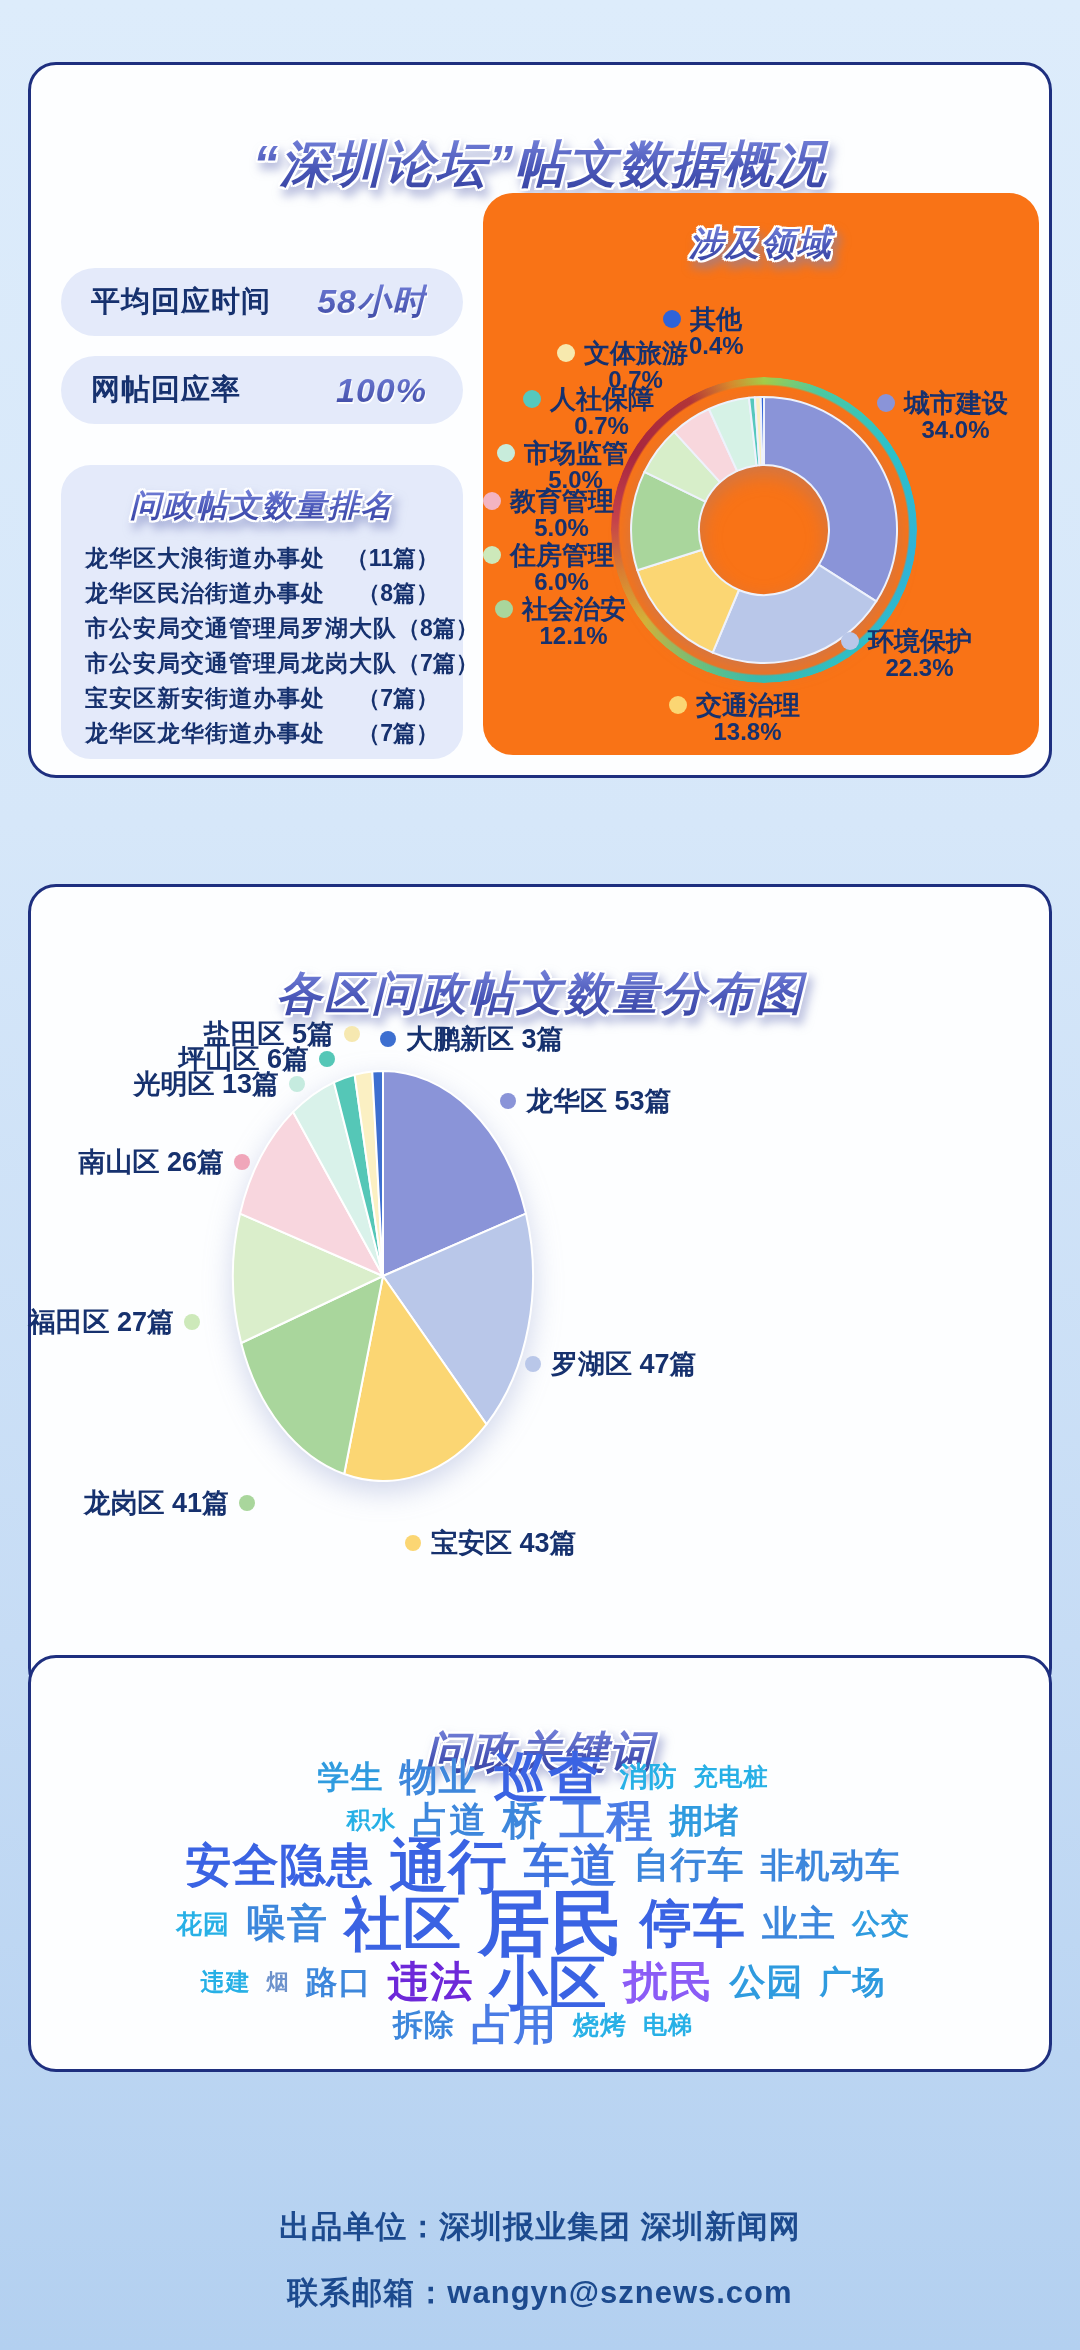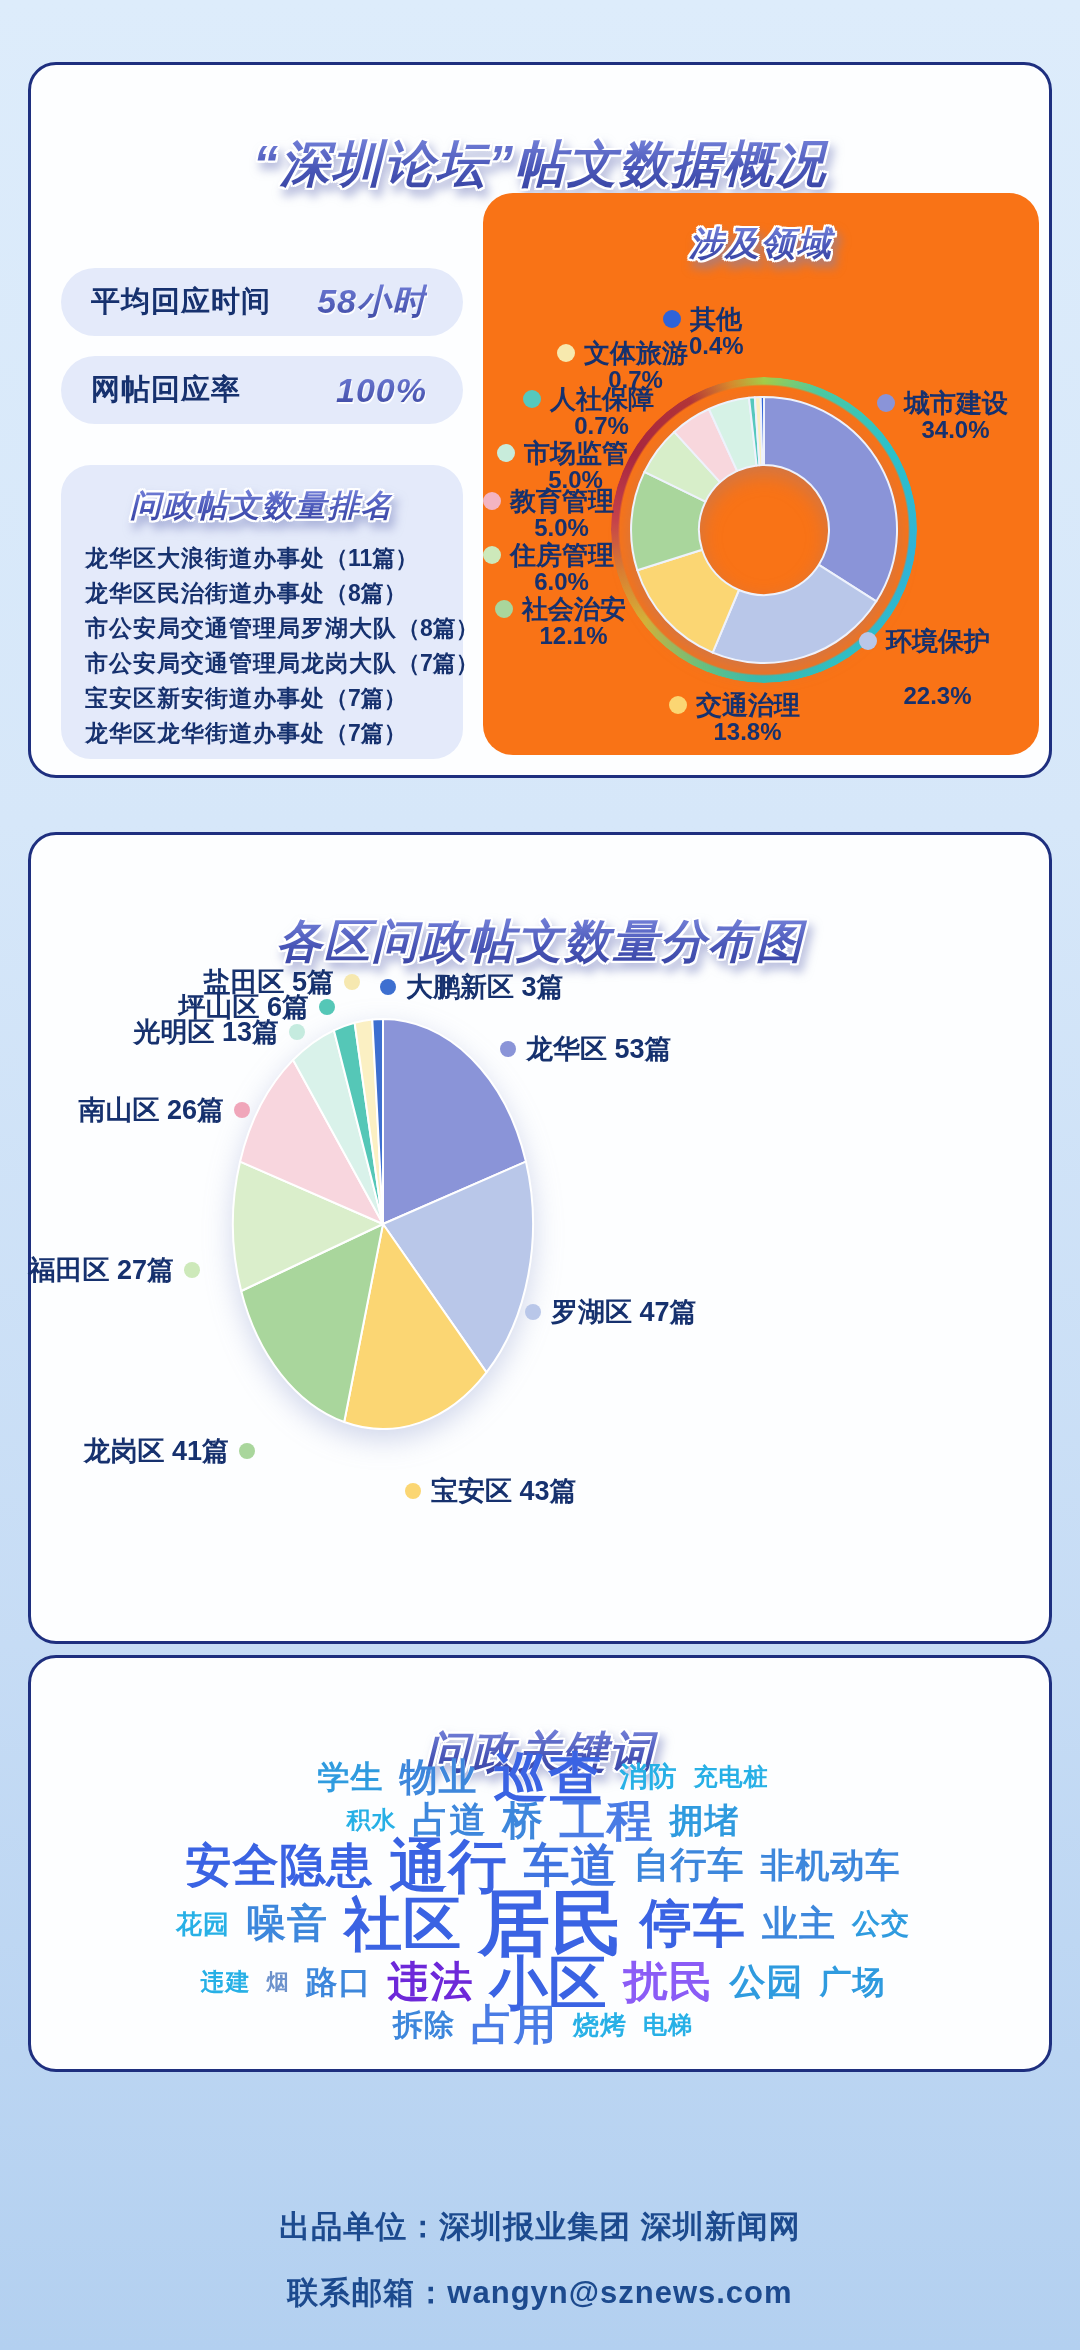--- a/index.html
+++ b/index.html
@@ -38,21 +38,21 @@
   }
   #pill-1{top:113px;} #pill-2{top:203px;} #pill-3{top:291px;}
   #rank-box{
     position:absolute;left:30px;top:400px;width:402px;height:294px;
     background:#e4eafa;border-radius:30px;box-sizing:border-box;padding:20px 22px 0;
   }
   #rank-title{
     position:static;display:block;font-size:31px;margin:0 auto 14px;
   }
   .rank-item{
-    display:flex;align-items:baseline;
+    display:flex;justify-content:space-between;align-items:baseline;
     font-size:23px;font-weight:700;color:#16316e;line-height:35px;padding:0 2px;
     white-space:nowrap;
   }
   .rank-name{letter-spacing:1px;}
   
   #domain-panel{
     position:absolute;left:452px;top:128px;width:556px;height:562px;
     background:#f97316;border-radius:30px;
   }
   #domain-title{top:28px;font-size:34px;}
@@ -67,21 +67,21 @@
   }
   #donut-svg{position:absolute;left:0;top:0;filter:drop-shadow(0 8px 10px rgba(110,125,190,.3));}
   .dlabel{
     position:absolute;display:flex;flex-direction:column;white-space:nowrap;
     font-size:26px;line-height:28px;font-weight:700;color:#16316e;
   }
   .dlabel .drow{display:flex;align-items:center;gap:9px;}
   .dot{width:18px;height:18px;border-radius:50%;flex:0 0 auto;}
   .dlabel .pct{font-size:24px;line-height:25px;font-weight:700;align-self:center;padding-left:26px;}
   
-  #card-district{top:832px;height:812px;}
+  #card-district{top:884px;height:812px;}
   #district-title{top:38px;font-size:46px;}
   #pie-svg{position:absolute;left:0;top:0;filter:drop-shadow(0 10px 14px rgba(110,125,190,.3));}
   .plabel{
     position:absolute;display:flex;align-items:center;gap:10px;white-space:nowrap;
     font-size:27px;font-weight:700;color:#16316e;transform:translateY(-50%);
   }
   .plabel .dot{width:16px;height:16px;}
   
   #card-keywords{top:1655px;height:417px;}
   #keywords-title{top:28px;font-size:44px;}
@@ -158,21 +158,21 @@
         <path d="M277.7,204.0 A133,133 0 0 1 281.0,204.0 L281.0,272.0 A65,65 0 0 0 279.4,272.0 Z" fill="#2f63d8" stroke="#eef2fc" stroke-width="2" stroke-linejoin="round"></path>
       </svg>
 
   <div class="dlabel" style="left: 394px; top: 196px;">
         <span class="drow">
           <i class="dot" style="background:#8a94d8"></i>
           <span>城市建设</span>
         </span>
         <span class="pct">34.0%</span>
       </div>
-      <div class="dlabel" style="left: 376px; top: 434px; gap: 28px;">
+      <div class="dlabel" style="left: 358px; top: 434px;">
         <span class="drow">
           <i class="dot" style="background:#b9c7e9"></i>
           <span>环境保护</span>
         </span>
         <span class="pct">22.3%</span>
       </div>
       <div class="dlabel" style="left: 186px; top: 498px;">
         <span class="drow">
           <i class="dot" style="background:#fbd673"></i>
           <span>交通治理</span>

